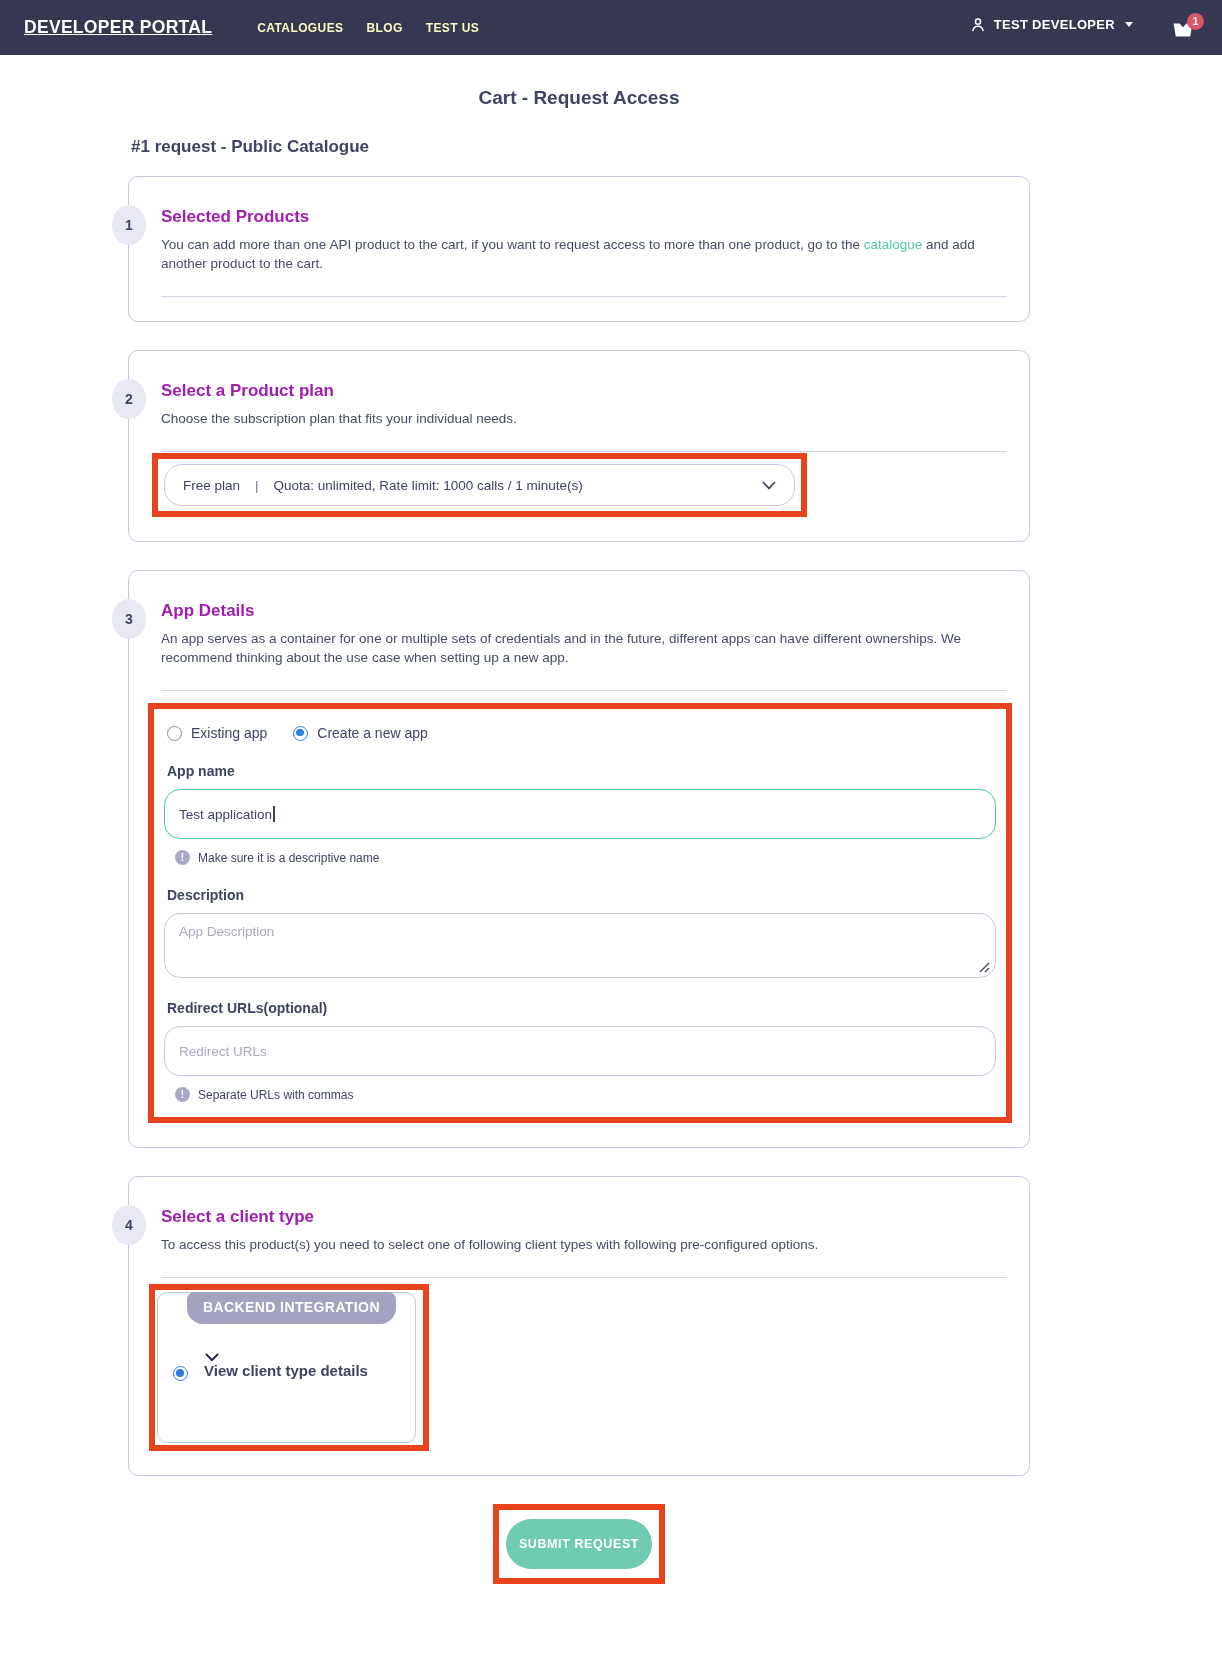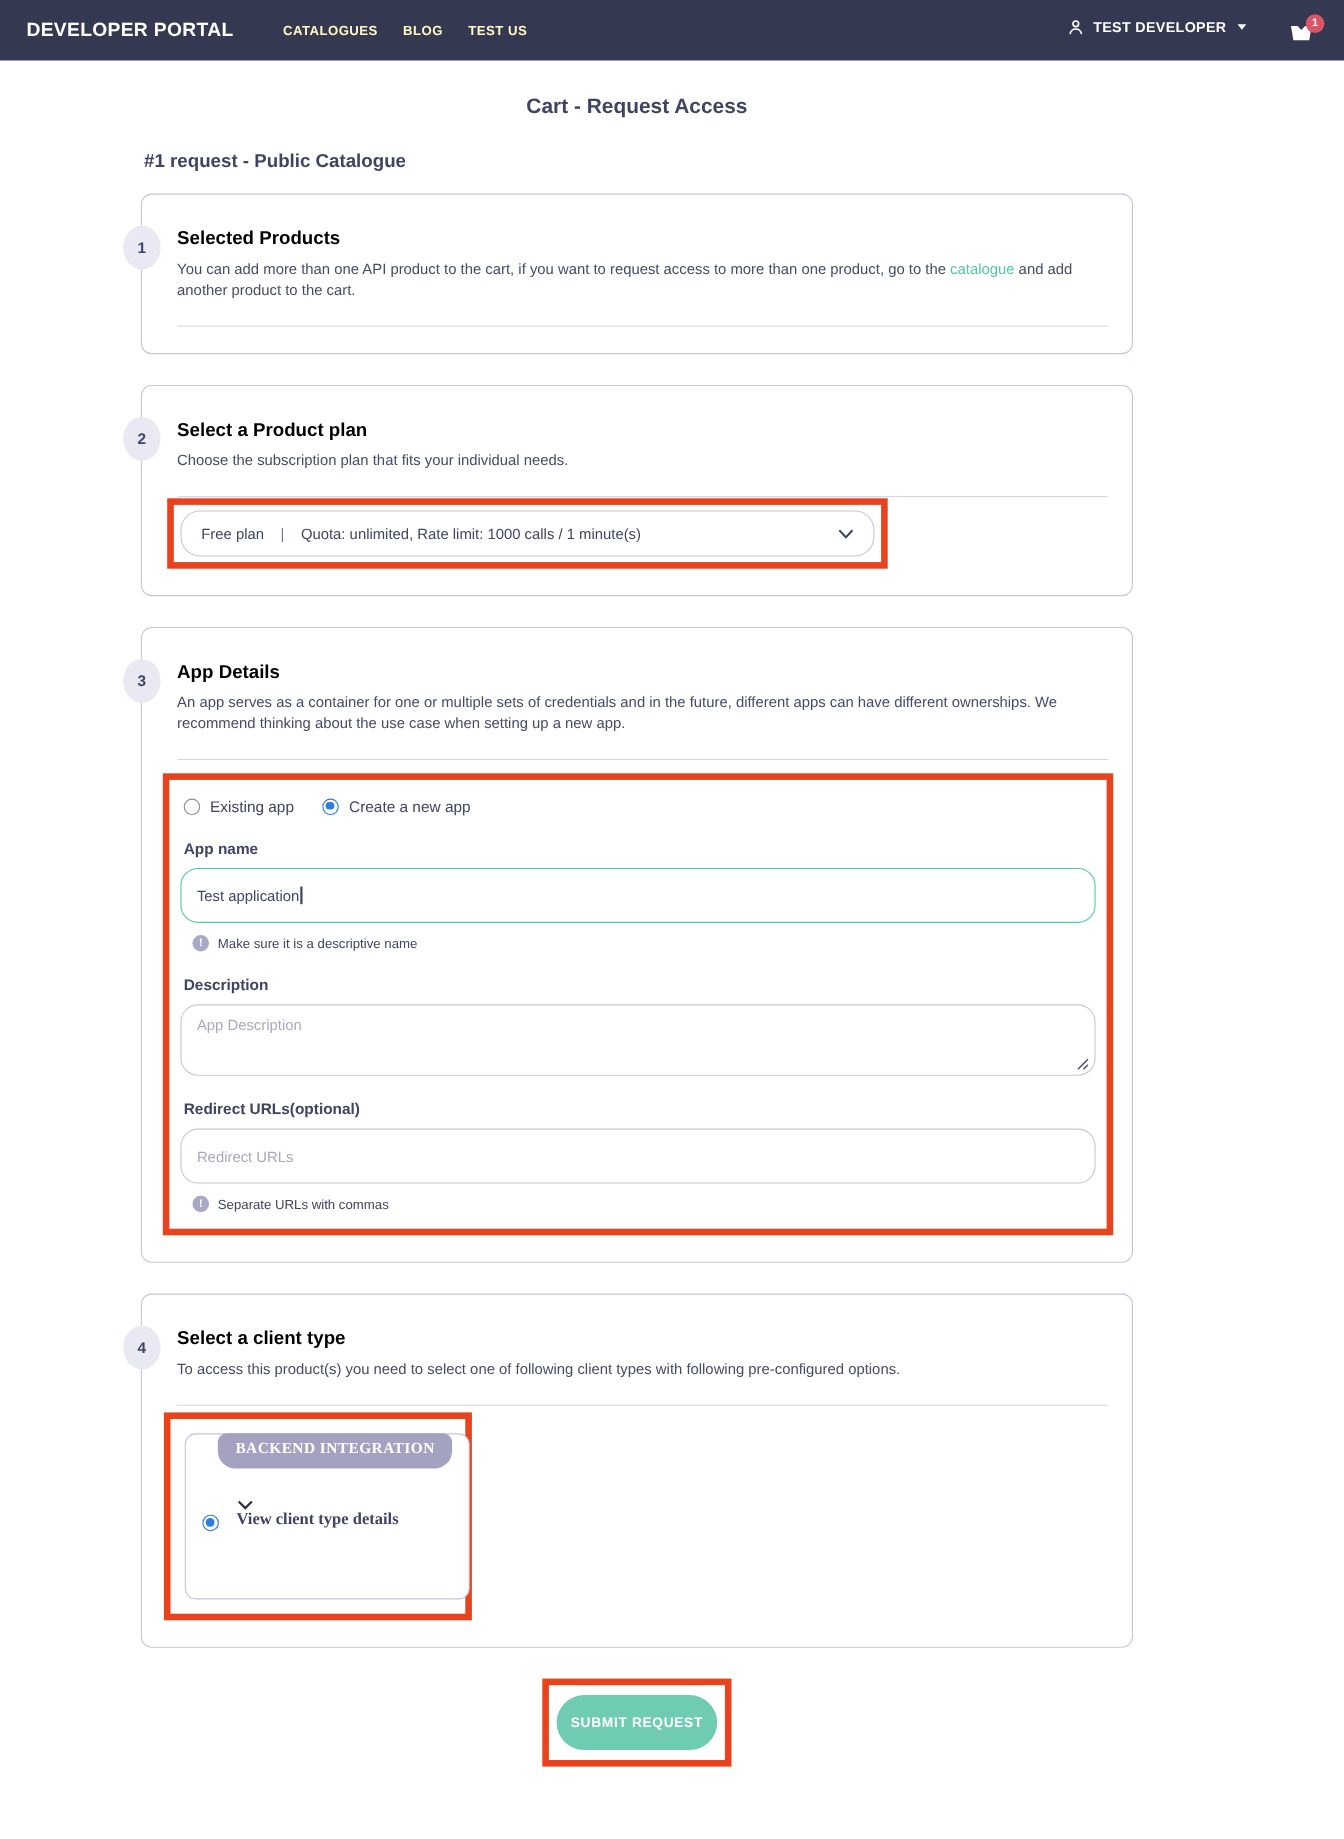--- a/index.html
+++ b/index.html
@@ -2,21 +2,21 @@
 <html><head>
 <meta charset="utf-8">
 <style>
   * { box-sizing: border-box; margin: 0; padding: 0; }
   html,body { width:1222px; height:1672px; background:#fff;
     font-family:"Liberation Sans", sans-serif; overflow:hidden; }
 
   
   .header { height:55px; background:#343850; display:flex; align-items:center;
     padding:0 26px 0 24px; }
-  .brand { color:#fff; font-weight:bold; font-size:17.5px; letter-spacing:.3px; cursor:pointer; }
+  .brand { color:#fff; font-weight:bold; font-size:17.5px; letter-spacing:.3px; cursor:pointer;text-decoration:underline; }
   .nav { display:flex; gap:23px; margin-left:45px; }
   .nav-item { color:#fef9c3; font-weight:bold; font-size:12px; letter-spacing:.4px; cursor:pointer; }
   .header-right { margin-left:auto; display:flex; align-items:flex-start; gap:37px; }
   .user { display:flex; align-items:center; gap:7px; color:#fff; font-weight:bold;
     font-size:13px; letter-spacing:.3px; cursor:pointer; }
   .caret-down { width:0; height:0; border-left:4.5px solid transparent;
     border-right:4.5px solid transparent; border-top:5px solid #fff; margin-left:3px; }
   .basket-wrap { position:relative; cursor:pointer; }
   .cart-badge { position:absolute; top:-3px; right:-8px; width:17px; height:17px;
     border-radius:50%; background:#d95568; color:#fff; font-size:10px; font-weight:bold;
@@ -27,21 +27,21 @@
   .page-title { text-align:center; font-size:19px; font-weight:bold; color:#3e4462;
     margin-top:32px; }
   .request-heading { font-size:17px; font-weight:bold; color:#3e4462;
     margin:28px 0 19px 3px; }
 
   .card { position:relative; border:1px solid #c6c6de; border-radius:10px;
     padding:30px 22px 24px 32px; margin-bottom:28px; background:#fff; }
   .card-num { position:absolute; left:-17px; top:28px; width:34px; height:40px;
     border-radius:50%; background:#e9e9f4; color:#3e4462; font-size:14px; font-weight:bold;
     display:flex; align-items:center; justify-content:center; }
-  .card-title { font-size:17px; font-weight:bold; color:#000000; margin-bottom:8px; }
+  .card-title { font-size:17px; font-weight:bold; color:#a21caf; margin-bottom:8px; }
   .card-desc { font-size:13.5px; color:#454b66; line-height:19px; }
   .inline-link { color:#52c9a2; cursor:pointer; }
   .divider { border-top:1px solid #d4d4e4; margin-top:23px; }
 
   
   .product-row { display:flex; justify-content:space-between; align-items:center;
     margin-top:21px; }
   .product-link { color:#4a90d9; font-size:13.5px; text-decoration:underline; cursor:pointer; }
   .trash-btn { cursor:pointer; display:flex; }
 
@@ -76,21 +76,21 @@
   .placeholder { color:#a8a8c0; }
   .hint-row { display:flex; align-items:center; gap:8px; margin:11px 0 0 11px;
     font-size:12px; color:#3e4462; }
   .info-icon { width:15px; height:15px; border-radius:50%; background:#a9a9c7; color:#fff;
     font-size:10px; font-weight:bold; display:flex; align-items:center; justify-content:center; }
   .textarea { border:1px solid #c6c6de; border-radius:16px; height:65px;
     padding:10px 14px; font-size:13.5px; background:#fff; position:relative; cursor:text; }
   .resize-grip { position:absolute; right:5px; bottom:4px; }
 
   
-  .client-anno { margin:6px 0 0 -12px; width:280px; padding:13px;font-family:Liberation Serif, serif; }
+  .client-anno { margin:6px 0 0 -12px; width:280px; padding:2px; }
   .client-card { position:relative; border:1px solid #c6c6de; border-radius:10px;
     width:259px; height:151px; background:#fff; }
   .badge-tab { position:absolute; top:-1px; left:29px; background:#a3a3c1; color:#fff;
     font-size:14px; font-weight:bold; letter-spacing:.4px; padding:7px 16px 9px;
     border-radius:8px 8px 16px 16px; white-space:nowrap; }
   .client-row { display:flex; align-items:flex-start; gap:16px; margin:60px 0 0 15px; }
   .client-row .radio { margin-top:13px; cursor:pointer; }
   .client-details { display:flex; flex-direction:column; }
   .client-details-label { font-size:15px; font-weight:bold; color:#3e4462; cursor:pointer; }
 

